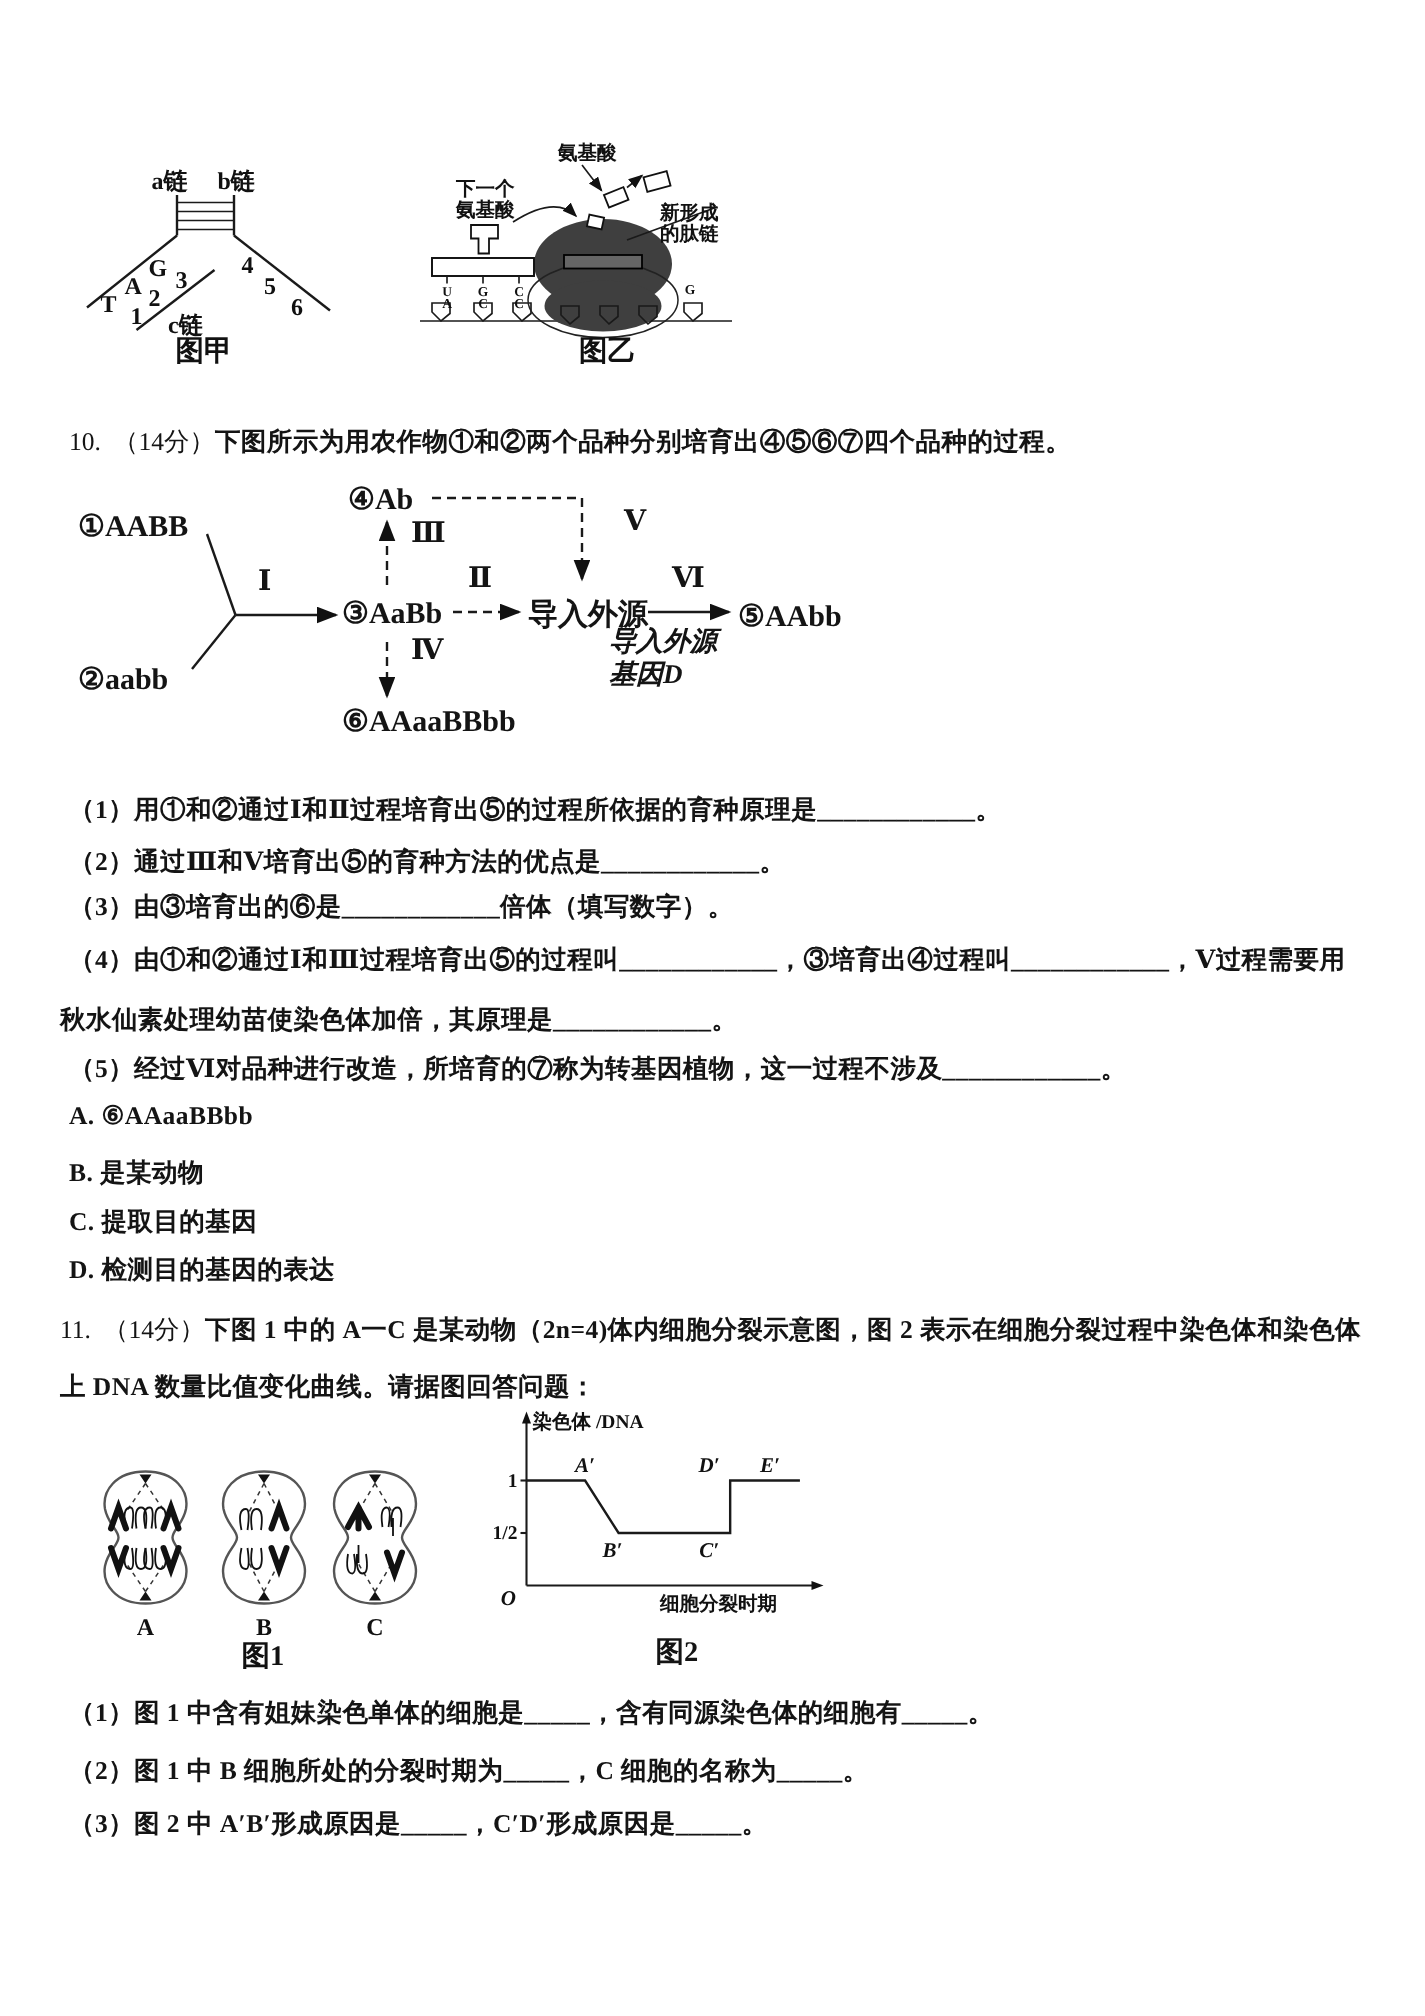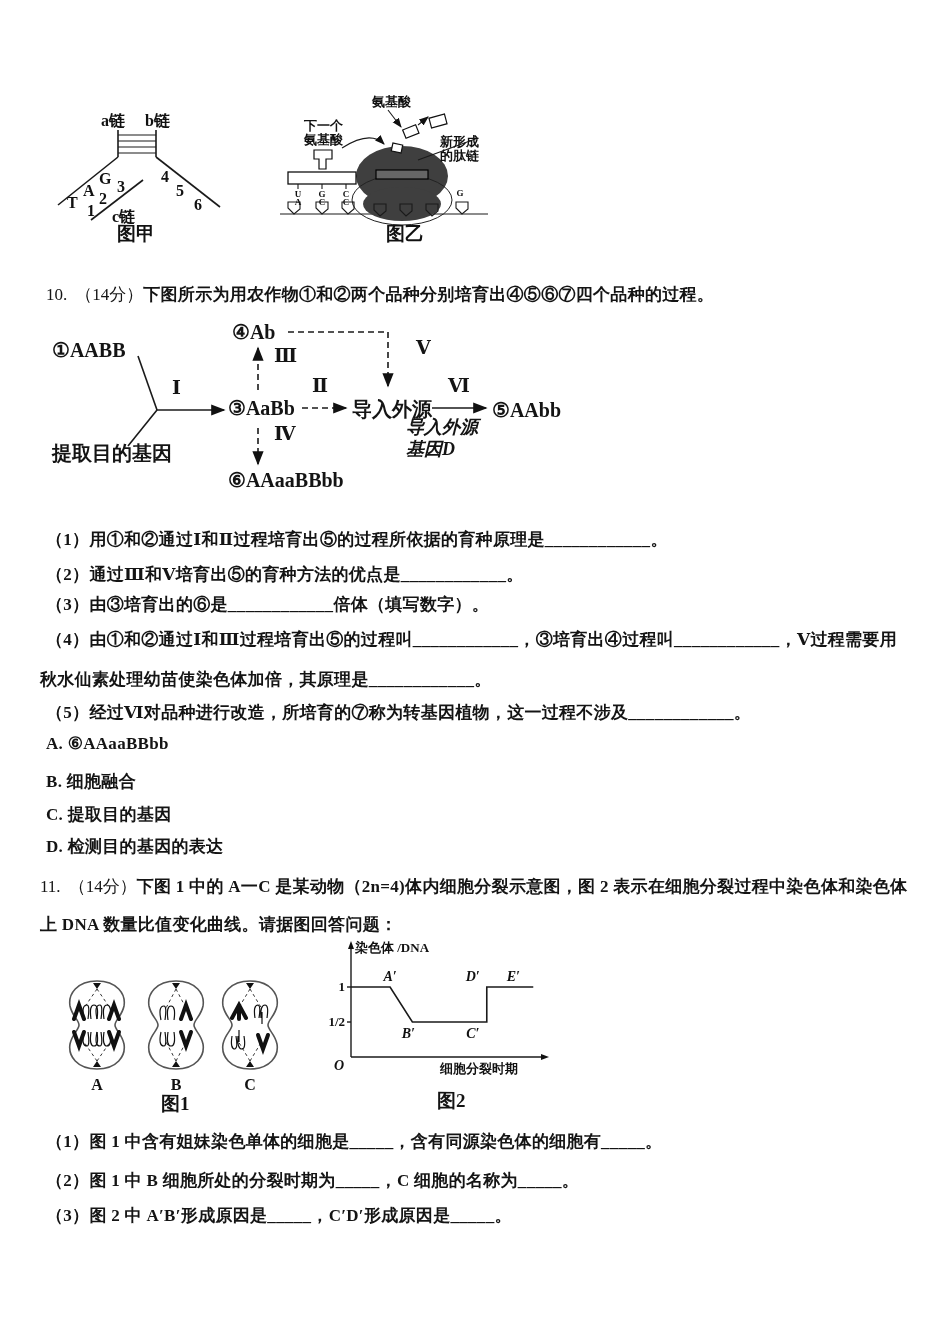--- a/index.html
+++ b/index.html
@@ -139,40 +139,40 @@
       <line class="ddash" x1="262" y1="90" x2="306" y2="90" marker-end="url(#arr1)"></line>
       <line class="ddash" x1="218" y1="110" x2="218" y2="146" marker-end="url(#arr1)"></line>
       <path class="ddash" d="M248,14 L348,14 L348,68" marker-end="url(#arr1)"></path>
       <line class="dline" x1="392" y1="90" x2="446" y2="90" marker-end="url(#arr1)"></line>
     </svg>
     <span class="node" style="left:192px;top:2px">④Ab</span>
     <span class="node" style="left:12px;top:20px">①AABB</span>
     <span class="node" style="left:188px;top:78px">③AaBb</span>
     <span class="node" style="left:312px;top:78px">导入外源</span>
     <span class="node" style="left:452px;top:80px">⑤AAbb</span>
-    <span class="node" style="left:12px;top:122px">提取目的基因</span>
+    <span class="node" style="left:12px;top:122px">②aabb</span>
     <span class="node" style="left:188px;top:150px">⑥AAaaBBbb</span>
     <span class="plabel" style="left:132px;top:58px">Ⅰ</span>
     <span class="plabel" style="left:272px;top:56px">Ⅱ</span>
     <span class="plabel" style="left:234px;top:26px">Ⅲ</span>
     <span class="plabel" style="left:234px;top:104px">Ⅳ</span>
     <span class="plabel" style="left:376px;top:18px">Ⅴ</span>
     <span class="plabel" style="left:408px;top:56px">Ⅵ</span>
     <span class="note" style="left:366px;top:97px">导入外源</span>
     <span class="note" style="left:366px;top:119px">基因D</span>
   </div>
 
   <div class="line" style="left:46px;top:528px">（1）用①和②通过Ⅰ和Ⅱ过程培育出⑤的过程所依据的育种原理是____________。</div>
   <div class="line" style="left:46px;top:563px">（2）通过Ⅲ和Ⅴ培育出⑤的育种方法的优点是____________。</div>
   <div class="line" style="left:46px;top:593px">（3）由③培育出的⑥是____________倍体（填写数字）。</div>
   <div class="line" style="left:46px;top:628px">（4）由①和②通过Ⅰ和Ⅲ过程培育出⑤的过程叫____________，③培育出④过程叫____________，Ⅴ过程需要用</div>
   <div class="line" style="left:40px;top:668px">秋水仙素处理幼苗使染色体加倍，其原理是____________。</div>
   <div class="line" style="left:46px;top:701px">（5）经过Ⅵ对品种进行改造，所培育的⑦称为转基因植物，这一过程不涉及____________。</div>
   <div class="line" style="left:46px;top:733px">A. ⑥AAaaBBbb</div>
-  <div class="line" style="left:46px;top:770px">B. 细胞融合</div>
+  <div class="line" style="left:46px;top:770px">B. 是某动物</div>
   <div class="line" style="left:46px;top:803px">C. 提取目的基因</div>
   <div class="line" style="left:46px;top:835px">D. 检测目的基因的表达</div>
 
   <div class="line" style="left:40px;top:875px">
     <span class="qprefix"><span class="num">11.</span><span>（14分）</span></span><span>下图 1 中的 A一C 是某动物（2n=4)体内细胞分裂示意图，图 2 表示在细胞分裂过程中染色体和染色体</span>
   </div>
   <div class="line" style="left:40px;top:913px">上 DNA 数量比值变化曲线。请据图回答问题：</div>
 
   <svg style="left:58px;top:972px" width="245" height="145" viewBox="0 0 245 145">
 

